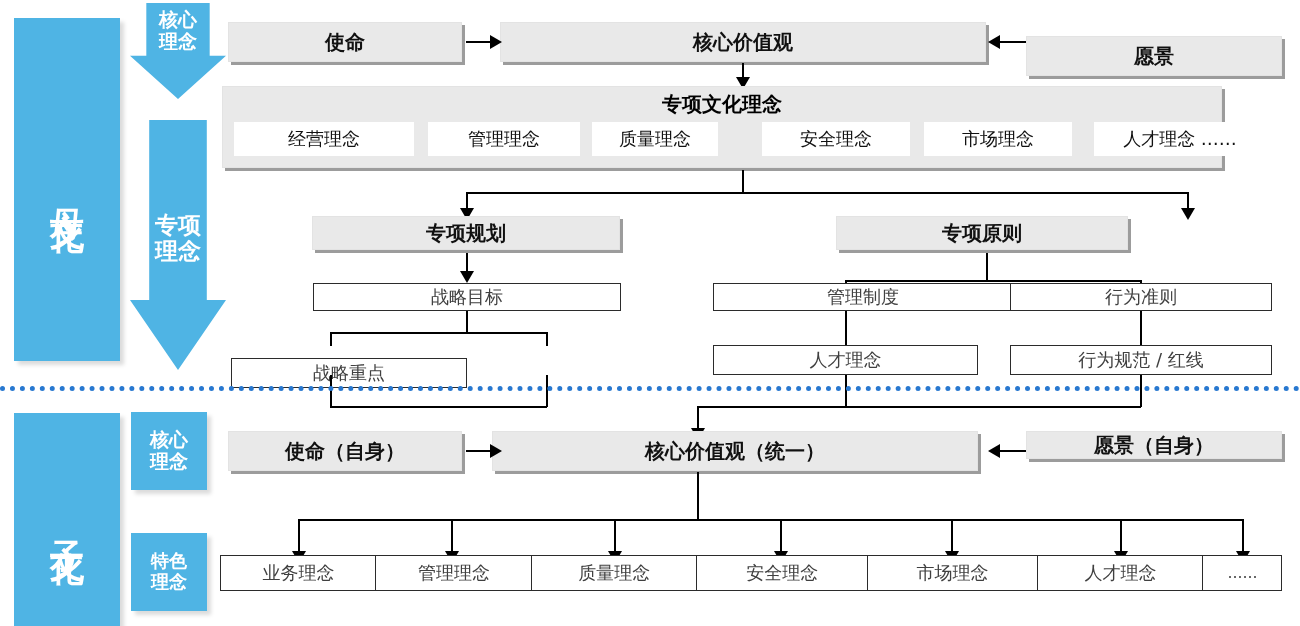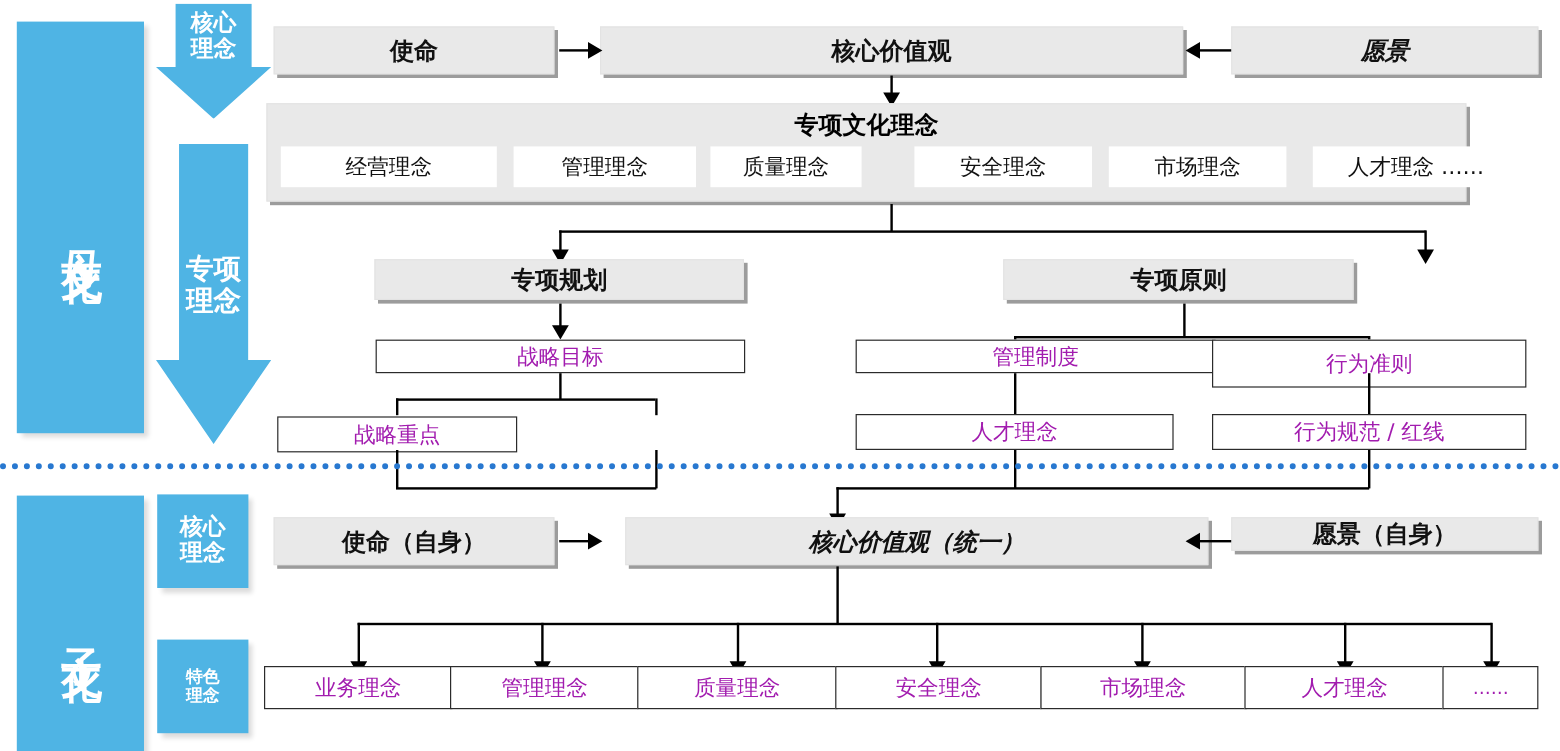--- a/index.html
+++ b/index.html
@@ -19,21 +19,21 @@
         filter:drop-shadow(4px 4px 3px rgba(0,0,0,.18));}
 
   
   .graybar{background:#E9E9E9;border:1px solid #E3E3E3;display:flex;align-items:center;
         justify-content:center;font-weight:bold;color:#111;
         box-shadow:3px 3px 0 0 #9c9c9c;}
   .graypanel{background:#E9E9E9;border:1px solid #E3E3E3;box-shadow:3px 3px 0 0 #9c9c9c;}
 
   
   .wbox{background:#fff;border:1.6px solid #2b2b2b;display:flex;align-items:center;
-        justify-content:center;color:#a21caf;}
+        justify-content:center;color:#404040;}
   .wplain{background:#fff;border:none;display:flex;align-items:center;
         justify-content:center;color:#111;}
 
   
   .ln-h{background:#000;height:1.6px;}
   .ln-v{background:#000;width:1.6px;}
 
   
   .divider{height:0;border-top:5px dotted #2878d0;}
 
@@ -65,21 +65,21 @@
   </div>
 
   <div class="abs graybar ttl" style="left:500px;top:22px;width:486px;height:40px;">
     <span>核心价值观</span>
   </div>
 
   <div class="abs graybar ttl" style="left:228px;top:22px;width:234px;height:40px;">
     <span>使命</span>
   </div>
 
-  <div class="abs graybar ttl" style="left:1026px;top:22px;width:256px;height:40px;font-style:italic;">
+  <div class="abs graybar ttl" style="left:1026px;top:36px;width:256px;height:40px;">
     <span>愿景</span>
   </div>
 
   <div class="abs ln-h" style="left:466px;top:41px;width:26px;"></div>
   <svg class="arrowhead" style="left:490px;top:35px;width:12px;height:14px;">
     <polygon points="0,0 12,7 0,14" fill="#000"></polygon>
   </svg>
 
   <div class="abs ln-h" style="left:1000px;top:41px;width:26px;"></div>
   <svg class="arrowhead" style="left:988px;top:35px;width:12px;height:14px;">
@@ -141,33 +141,33 @@
 
   <div class="abs wbox sm" style="left:313px;top:283px;width:308px;height:28px;">
     <span>战略目标</span>
   </div>
 
   <div class="abs ln-v" style="left:466px;top:311px;height:22px;"></div>
   <div class="abs ln-h" style="left:330px;top:332px;width:216px;"></div>
   <div class="abs ln-v" style="left:330px;top:332px;height:14px;"></div>
   <div class="abs ln-v" style="left:546px;top:332px;height:14px;"></div>
 
-  <div class="abs wbox sm" style="left:231px;top:347px;width:200px;height:30px;">
+  <div class="abs wbox sm" style="left:231px;top:358px;width:236px;height:30px;">
     <span>战略重点</span>
   </div>
 
   <div class="abs ln-v" style="left:986px;top:253px;height:28px;"></div>
   <div class="abs ln-h" style="left:845px;top:280px;width:296px;"></div>
   <div class="abs ln-v" style="left:845px;top:280px;height:3px;"></div>
   <div class="abs ln-v" style="left:1140px;top:280px;height:3px;"></div>
 
   <div class="abs wbox sm" style="left:713px;top:283px;width:300px;height:28px;">
     <span>管理制度</span>
   </div>
-  <div class="abs wbox sm" style="left:1010px;top:283px;width:262px;height:40px;">
+  <div class="abs wbox sm" style="left:1010px;top:283px;width:262px;height:28px;">
     <span>行为准则</span>
   </div>
 
   <div class="abs ln-v" style="left:845px;top:311px;height:34px;"></div>
   <div class="abs ln-v" style="left:1140px;top:311px;height:34px;"></div>
 
   <div class="abs wbox sm" style="left:713px;top:345px;width:265px;height:30px;">
     <span>人才理念</span>
   </div>
   <div class="abs wbox sm" style="left:1010px;top:345px;width:262px;height:30px;">
@@ -190,30 +190,30 @@
 
   <div class="abs blue vert" style="left:14px;top:413px;width:106px;height:218px;font-size:34px;">
     <span>子文化</span>
   </div>
 
   <div class="abs blue" style="left:131px;top:412px;width:76px;height:78px;font-size:19px;">
     <span style="display:block;white-space:pre-line;">核心
 理念</span>
   </div>
 
-  <div class="abs blue" style="left:131px;top:533px;width:76px;height:78px;font-size:14px;">
+  <div class="abs blue" style="left:131px;top:533px;width:76px;height:78px;font-size:18px;">
     <span style="display:block;white-space:pre-line;">特色
 理念</span>
   </div>
 
   <div class="abs graybar ttl" style="left:228px;top:431px;width:234px;height:40px;">
     <span>使命（自身）</span>
   </div>
 
-  <div class="abs graybar ttl" style="left:521px;top:431px;width:486px;height:40px;font-style:italic;">
+  <div class="abs graybar ttl" style="left:492px;top:431px;width:486px;height:40px;">
     <span>核心价值观（统一）</span>
   </div>
 
   <div class="abs graybar ttl" style="left:1026px;top:431px;width:256px;height:28px;">
     <span>愿景（自身）</span>
   </div>
 
   <div class="abs ln-h" style="left:466px;top:450px;width:26px;"></div>
   <svg class="arrowhead" style="left:490px;top:444px;width:12px;height:14px;">
     <polygon points="0,0 12,7 0,14" fill="#000"></polygon>

